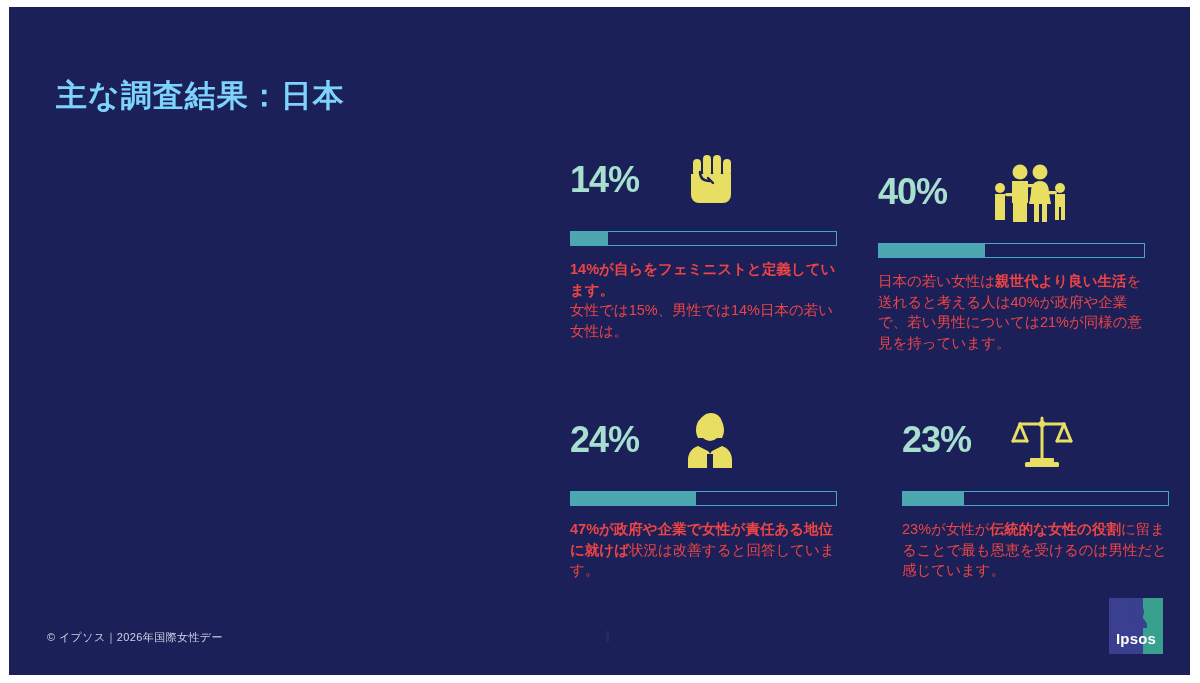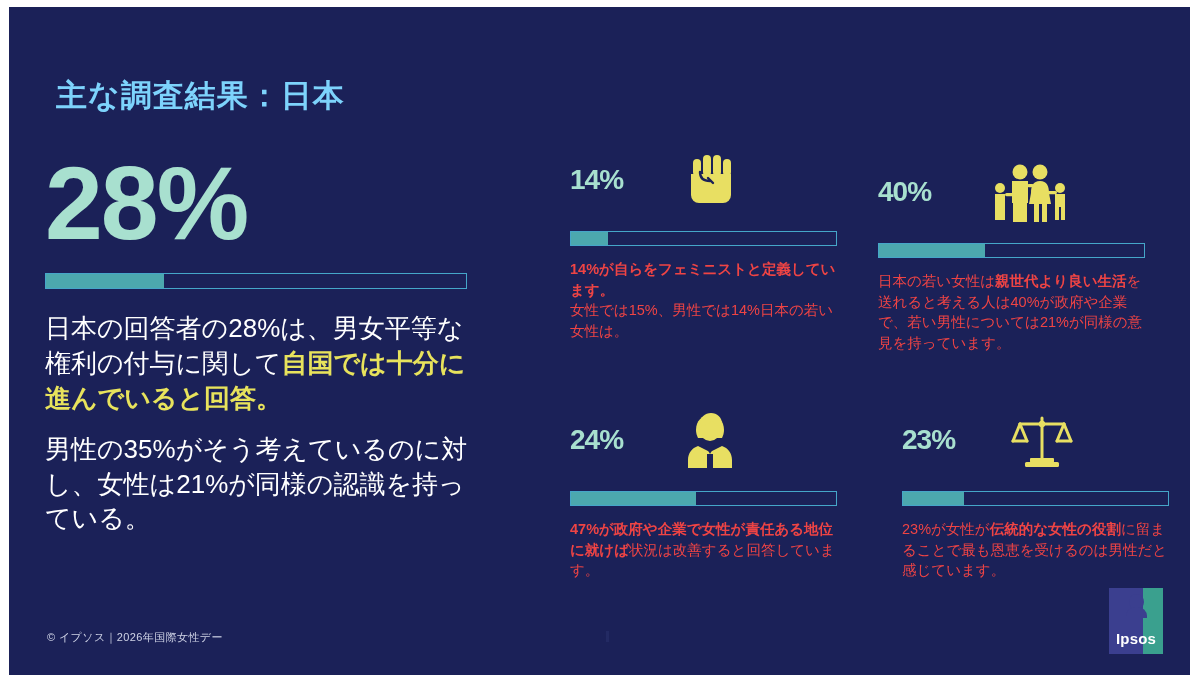--- a/index.html
+++ b/index.html
@@ -42,42 +42,42 @@
   
   .cards{position:absolute;left:561px;top:136px;width:610px;}
   .card{position:absolute;width:270px;}
   .card.c0{left:0;top:0;}
   .card.c1{left:308px;top:12px;}
   .card.c2{left:0;top:260px;}
   .card.c3{left:308px;top:260px;margin-left:24px;}
 
   .card-head{display:flex;align-items:center;height:74px;}
   .card-figure{
-    font-size:28px;font-weight:bold;color:#a8e0cf;letter-spacing:-1px;
+    font-size:36px;font-weight:bold;color:#a8e0cf;letter-spacing:-1px;
     min-width:105px;
   }
   .card-icon{width:70px;height:64px;display:block;}
   .card-bar{width:267px;margin-top:14px;}
   .card-text{
     margin-top:13px;font-size:14.5px;line-height:1.42;color:#ef4444;
   }
   .card-text .b{font-weight:bold;}
   .card-text .sub{display:block;}
 
   
   .footer{
     position:absolute;left:38px;bottom:30px;
     font-size:11px;color:#cfd3e6;letter-spacing:.4px;white-space:nowrap;
   }
   .pagemark{
     position:absolute;left:597px;bottom:33px;width:3px;height:11px;
     background:#232a63;
   }
   .logo{
-    position:absolute;right:27px;bottom:21px;width:54px;height:66px;
+    position:absolute;right:27px;bottom:21px;width:54px;height:56px;
     background:#3b3f8f;overflow:hidden;
   }
   .logo .teal{
     position:absolute;right:0;top:0;width:20px;height:100%;background:#3aa08e;
   }
   .logo .head{
     position:absolute;left:20px;top:6px;width:15px;height:16px;border-radius:50%;
     background:#3b3f8f;
   }
   .logo .body{
@@ -89,30 +89,20 @@
     color:#ffffff;font-size:15px;font-weight:bold;letter-spacing:.2px;
   }
 </style>
 </head>
 <body>
 
 <div class="slide">
 
   <div class="title">主な調査結果：日本</div>
 
-  <div class="hero">
-    <div class="hero-figure">28%</div>
-    <div class="bar hero-bar">
-      <div class="fill" id="hero-fill" style="width: 28%;"></div>
-    </div>
-    <div class="hero-body">
-      <p class="hero-p"><span>日本の回答者の28%は、男女平等な権利の付与に関して</span><span class="hl">自国では十分に進んでいると回答。</span></p>
-      <p class="hero-p">男性の35%がそう考えているのに対し、女性は21%が同様の認識を持っている。</p>
-    </div>
-  </div>
 
   <div class="cards">
 
     <div class="card c0">
       <div class="card-head">
         <div class="card-figure">14%</div>
         <svg class="card-icon" viewBox="0 0 64 64">
           <g fill="#e8df62">
             <rect x="15" y="11" width="8" height="17" rx="4"></rect>
             <rect x="25" y="7" width="8" height="21" rx="4"></rect>

